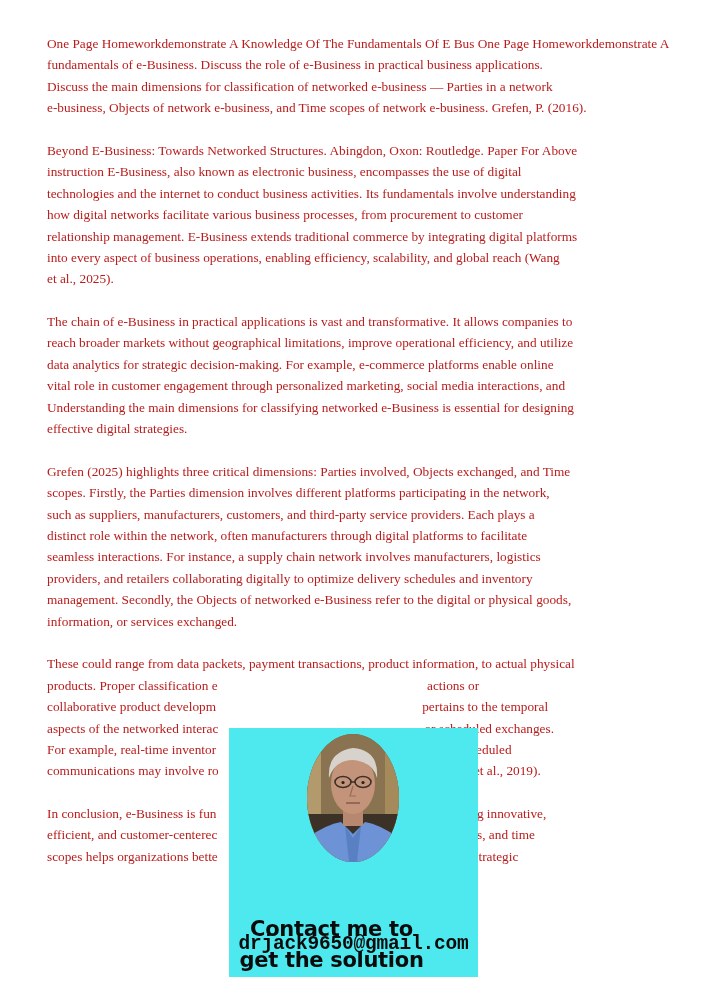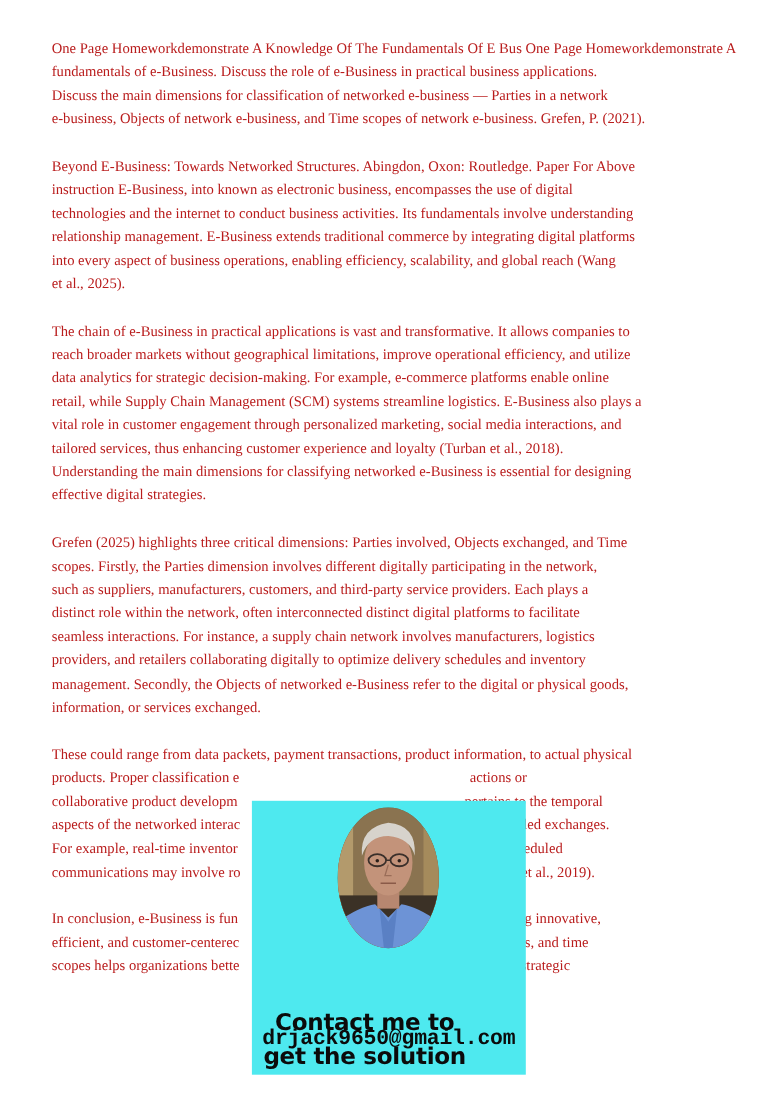--- a/index.html
+++ b/index.html
@@ -96,48 +96,47 @@
 </head>
 <body>
 
 <div class="page">
   <div class="doc-body">
 
     <p class="para">
       <span class="line">One Page Homeworkdemonstrate A Knowledge Of The Fundamentals Of E Bus One Page Homeworkdemonstrate A</span>
       <span class="line">fundamentals of e-Business. Discuss the role of e-Business in practical business applications.</span>
       <span class="line">Discuss the main dimensions for classification of networked e-business — Parties in a network</span>
-      <span class="line">e-business, Objects of network e-business, and Time scopes of network e-business. Grefen, P. (2021).</span>
+      <span class="line">e-business, Objects of network e-business, and Time scopes of network e-business. Grefen, P. (2016).</span>
     </p>
 
     <p class="para">
       <span class="line">Beyond E-Business: Towards Networked Structures. Abingdon, Oxon: Routledge. Paper For Above</span>
-      <span class="line">instruction E-Business, into known as electronic business, encompasses the use of digital</span>
+      <span class="line">instruction E-Business, also known as electronic business, encompasses the use of digital</span>
       <span class="line">technologies and the internet to conduct business activities. Its fundamentals involve understanding</span>
+      <span class="line">how digital networks facilitate various business processes, from procurement to customer</span>
       <span class="line">relationship management. E-Business extends traditional commerce by integrating digital platforms</span>
       <span class="line">into every aspect of business operations, enabling efficiency, scalability, and global reach (Wang</span>
       <span class="line">et al., 2025).</span>
     </p>
 
     <p class="para">
       <span class="line">The chain of e-Business in practical applications is vast and transformative. It allows companies to</span>
       <span class="line">reach broader markets without geographical limitations, improve operational efficiency, and utilize</span>
       <span class="line">data analytics for strategic decision-making. For example, e-commerce platforms enable online</span>
-      <span class="line">retail, while Supply Chain Management (SCM) systems streamline logistics. E-Business also plays a</span>
       <span class="line">vital role in customer engagement through personalized marketing, social media interactions, and</span>
-      <span class="line">tailored services, thus enhancing customer experience and loyalty (Turban et al., 2018).</span>
       <span class="line">Understanding the main dimensions for classifying networked e-Business is essential for designing</span>
       <span class="line">effective digital strategies.</span>
     </p>
 
     <p class="para">
       <span class="line">Grefen (2025) highlights three critical dimensions: Parties involved, Objects exchanged, and Time</span>
-      <span class="line">scopes. Firstly, the Parties dimension involves different digitally participating in the network,</span>
+      <span class="line">scopes. Firstly, the Parties dimension involves different platforms participating in the network,</span>
       <span class="line">such as suppliers, manufacturers, customers, and third-party service providers. Each plays a</span>
-      <span class="line">distinct role within the network, often interconnected distinct digital platforms to facilitate</span>
+      <span class="line">distinct role within the network, often manufacturers through digital platforms to facilitate</span>
       <span class="line">seamless interactions. For instance, a supply chain network involves manufacturers, logistics</span>
       <span class="line">providers, and retailers collaborating digitally to optimize delivery schedules and inventory</span>
       <span class="line">management. Secondly, the Objects of networked e-Business refer to the digital or physical goods,</span>
       <span class="line">information, or services exchanged.</span>
     </p>
 
     <p class="para">
       <span class="line">These could range from data packets, payment transactions, product information, to actual physical</span>
       <span class="line" style="white-space:pre">products. Proper classification e                                                               actions or</span>
       <span class="line" style="white-space:pre">collaborative product developm                                                              pertains to the temporal</span>

